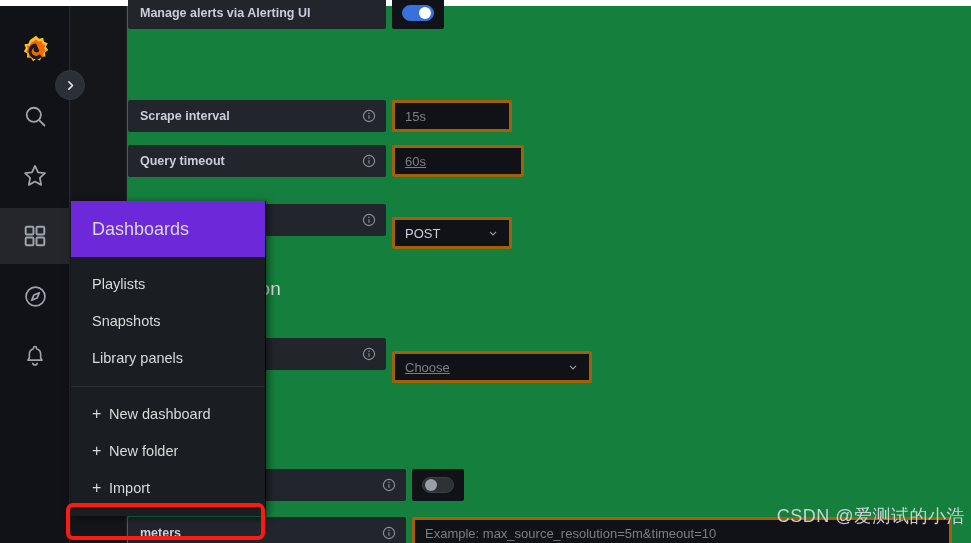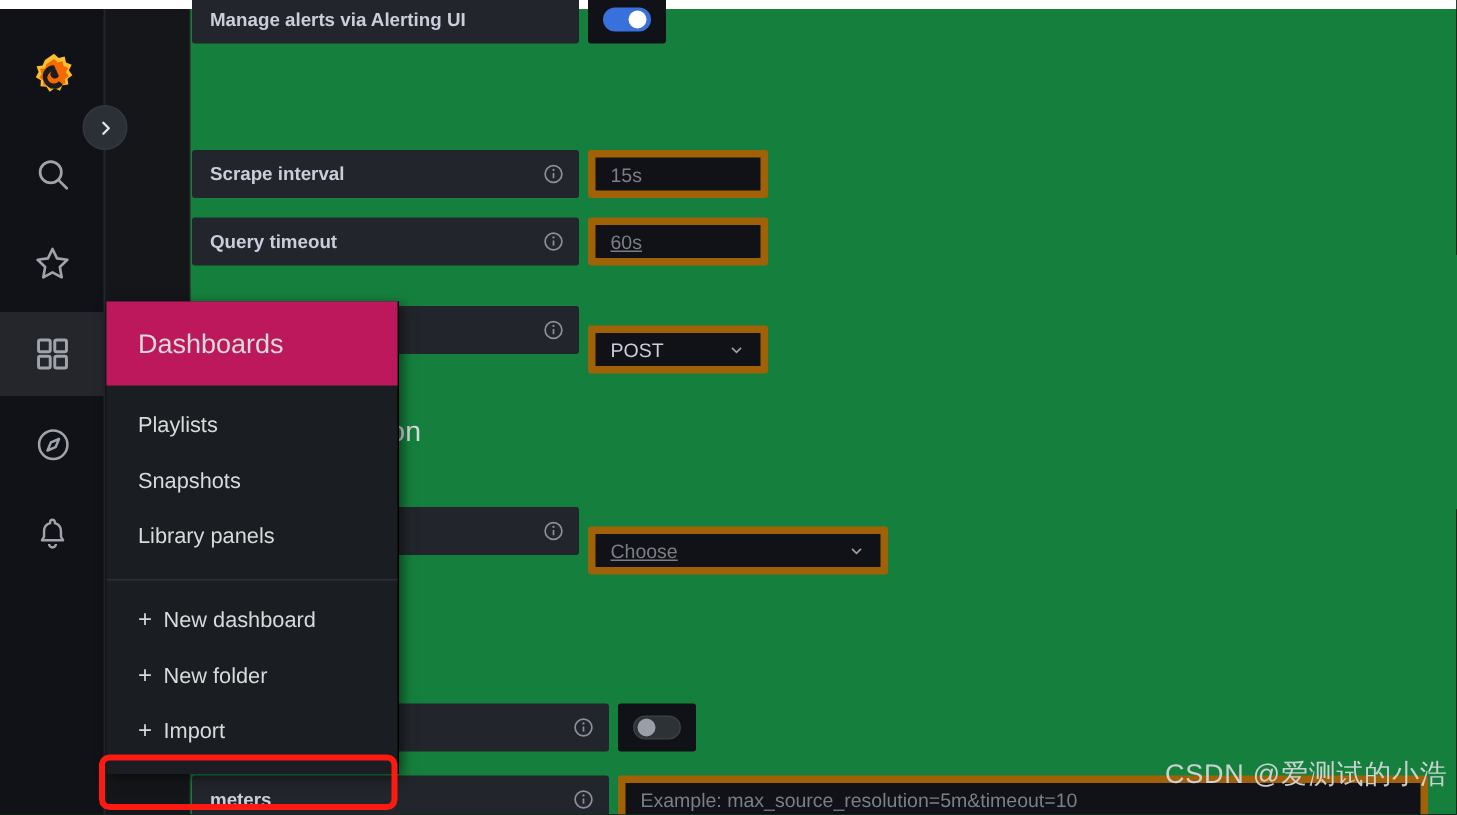--- a/index.html
+++ b/index.html
@@ -112,21 +112,21 @@
   .field-label .info {
     margin-left: 14px;
     color: #8e8e9b;
     display: flex;
     align-items: center;
   }
   .field-input {
     height: 32px;
     margin-left: 6px;
     background: #111217;
-    border: 5px solid #a16207;
+    border: 3px solid #a16207;
     border-radius: 2px;
     display: flex;
     align-items: center;
     padding: 0 10px;
     font-size: 13px;
     color: #7b7f87;
     white-space: nowrap;
     overflow: hidden;
   }
   .field-input.select {
@@ -178,21 +178,21 @@
     position: absolute;
     left: 71px; top: 201px;
     width: 195px;
     background: #1a1d22;
     border-right: 1px solid #000;
     box-shadow: 2px 2px 8px rgba(0,0,0,.55);
     z-index: 50;
   }
   .menu-header {
     height: 56px;
-    background: #be185d;
+    background: #6d28d9;
     display: flex;
     align-items: center;
     padding-left: 21px;
     font-size: 18px;
     color: #d8d9da;
     white-space: nowrap;
   }
   .menu-section { padding: 8px 0 10px 0; }
   .menu-item {
     height: 37px;
@@ -285,21 +285,21 @@
       <div class="field-label" style="width:258px;">
         <span>Query timeout</span>
         <span class="info">
           <svg width="14" height="14" viewBox="0 0 16 16" fill="none" stroke="currentColor" stroke-width="1.3">
             <circle cx="8" cy="8" r="6.4"></circle>
               <path d="M8 7.2v4"></path>
               <circle cx="8" cy="4.9" r=".85" fill="currentColor" stroke="none"></circle>
           </svg>
         </span>
       </div>
-      <div class="field-input" style="width:120px;text-decoration:underline;">
+      <div class="field-input" style="width:132px;text-decoration:underline;">
         <span>60s</span>
       </div>
     </div>
 
     <div class="field-row" style="left:1px; top:184px;">
       <div class="field-label" style="width:258px; justify-content:flex-end;">
         <span></span>
         <span class="info">
           <svg width="14" height="14" viewBox="0 0 16 16" fill="none" stroke="currentColor" stroke-width="1.3">
             <circle cx="8" cy="8" r="6.4"></circle>

